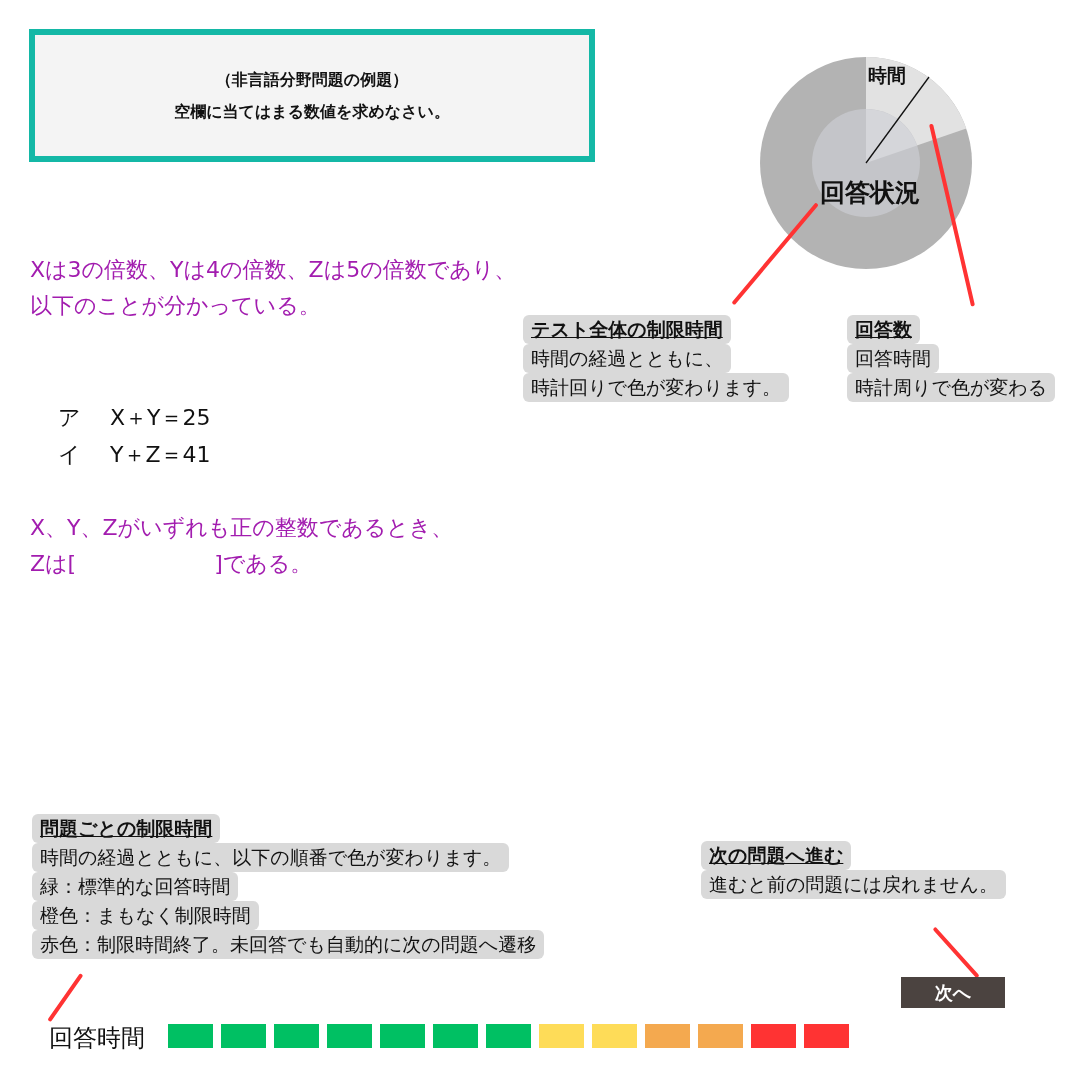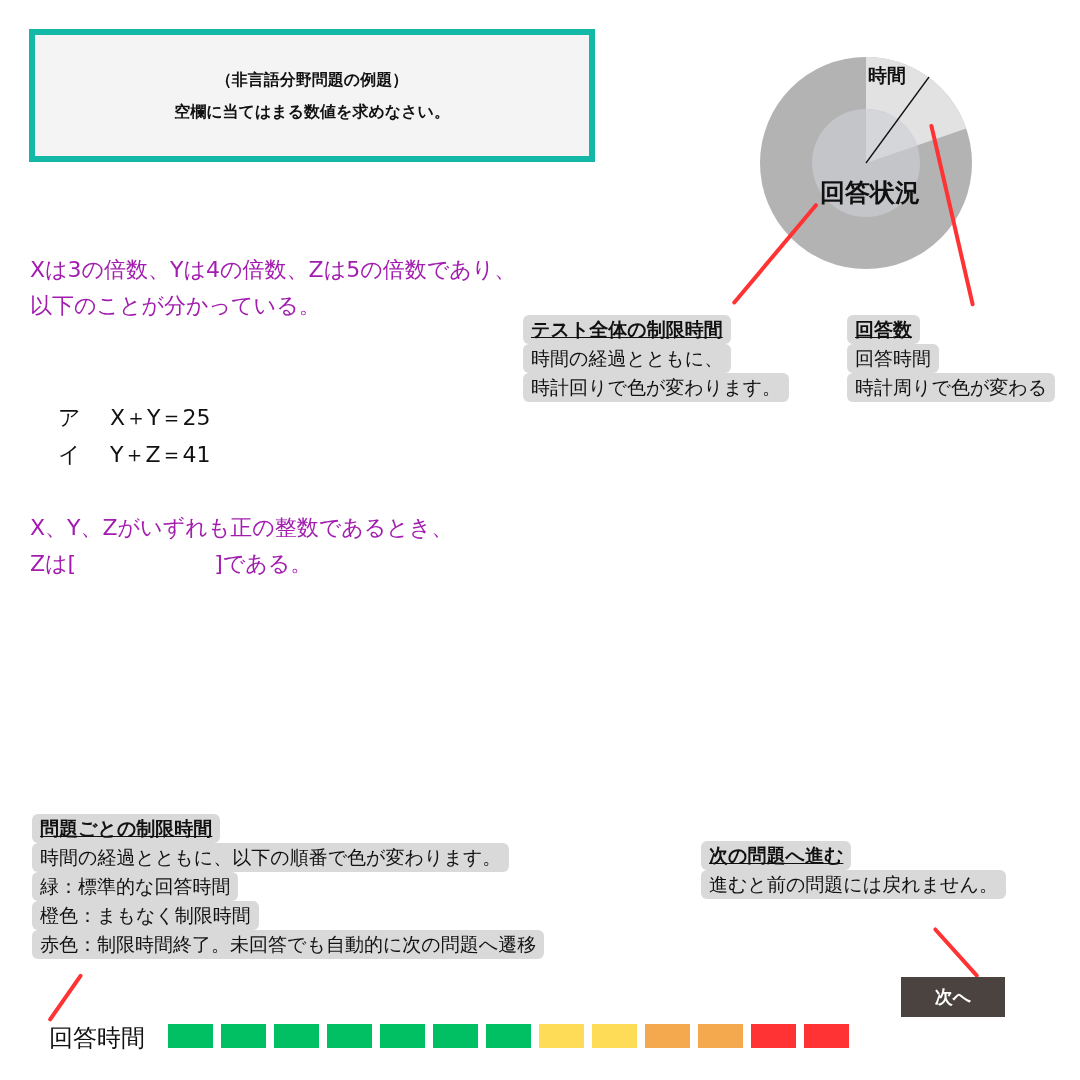--- a/index.html
+++ b/index.html
@@ -28,21 +28,21 @@
   .callout .hd { font-weight: bold; text-decoration: underline; }
 
   .pie { left: 760px; top: 57px; width: 212px; height: 212px; font-weight: bold; }
   .redline { position: absolute; height: 4px; background: #ff3333; transform-origin: 0 50%; border-radius: 2px; }
 
   .timer-label { left: 49px; top: 1021px; font-size: 24px; line-height: 34px; }
   .timer-blocks { left: 168px; top: 1024px; display: flex; gap: 8px; }
   .tb { width: 45px; height: 24px; }
 
   .next-btn {
-    left: 901px; top: 977px; width: 104px; height: 40px;
+    left: 901px; top: 977px; width: 104px; height: 31px;
     background: #4b4340; color: #fff; font-weight: bold; font-size: 18px;
     display: flex; align-items: center; justify-content: center; border: none;
   }
 </style>
 </head>
 <body>
 
 <div class="abs title-box">
   <div>（非言語分野問題の例題）</div>
   <div>空欄に当てはまる数値を求めなさい。</div>

